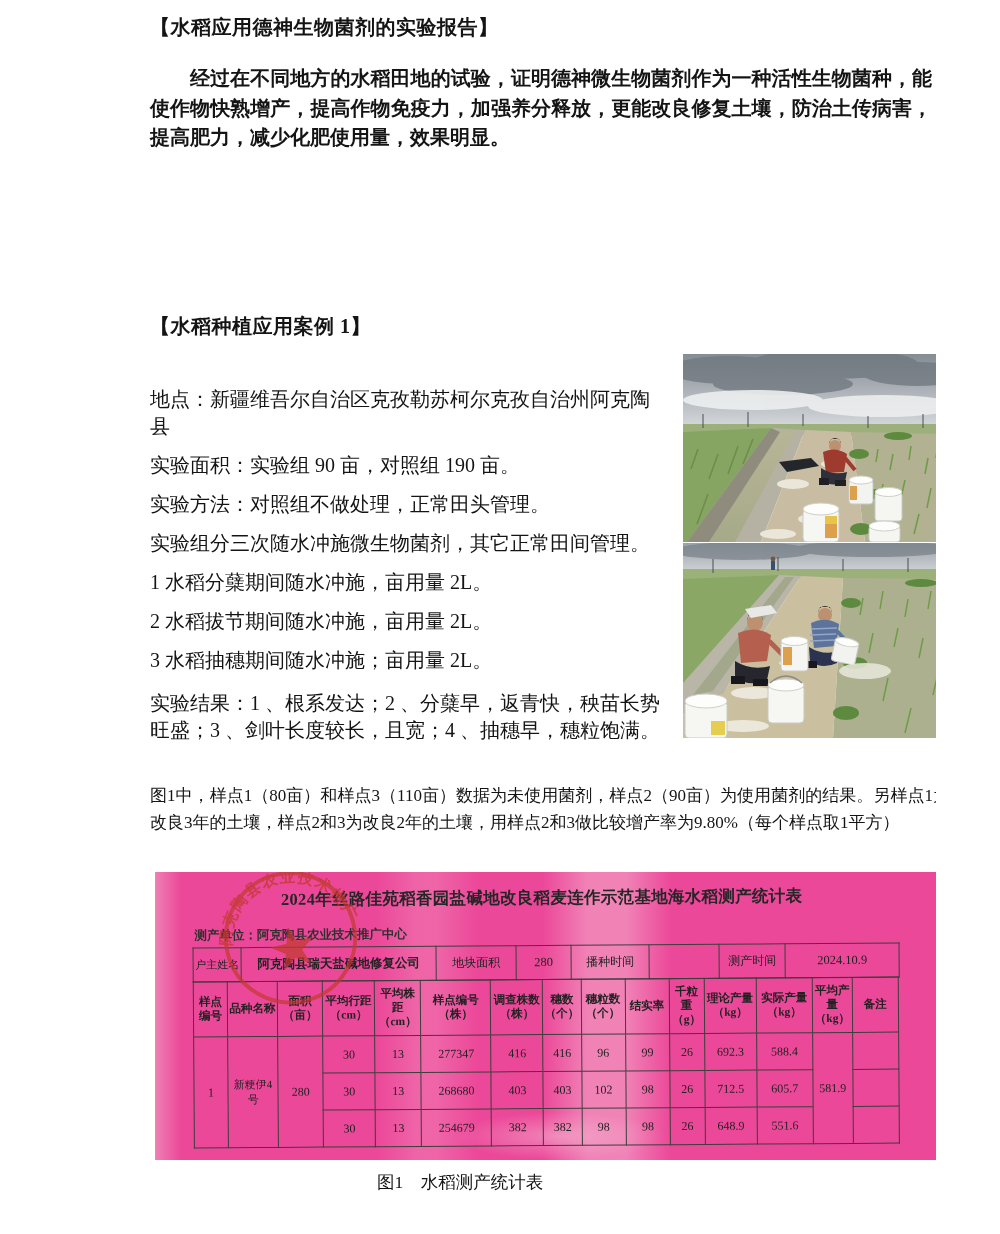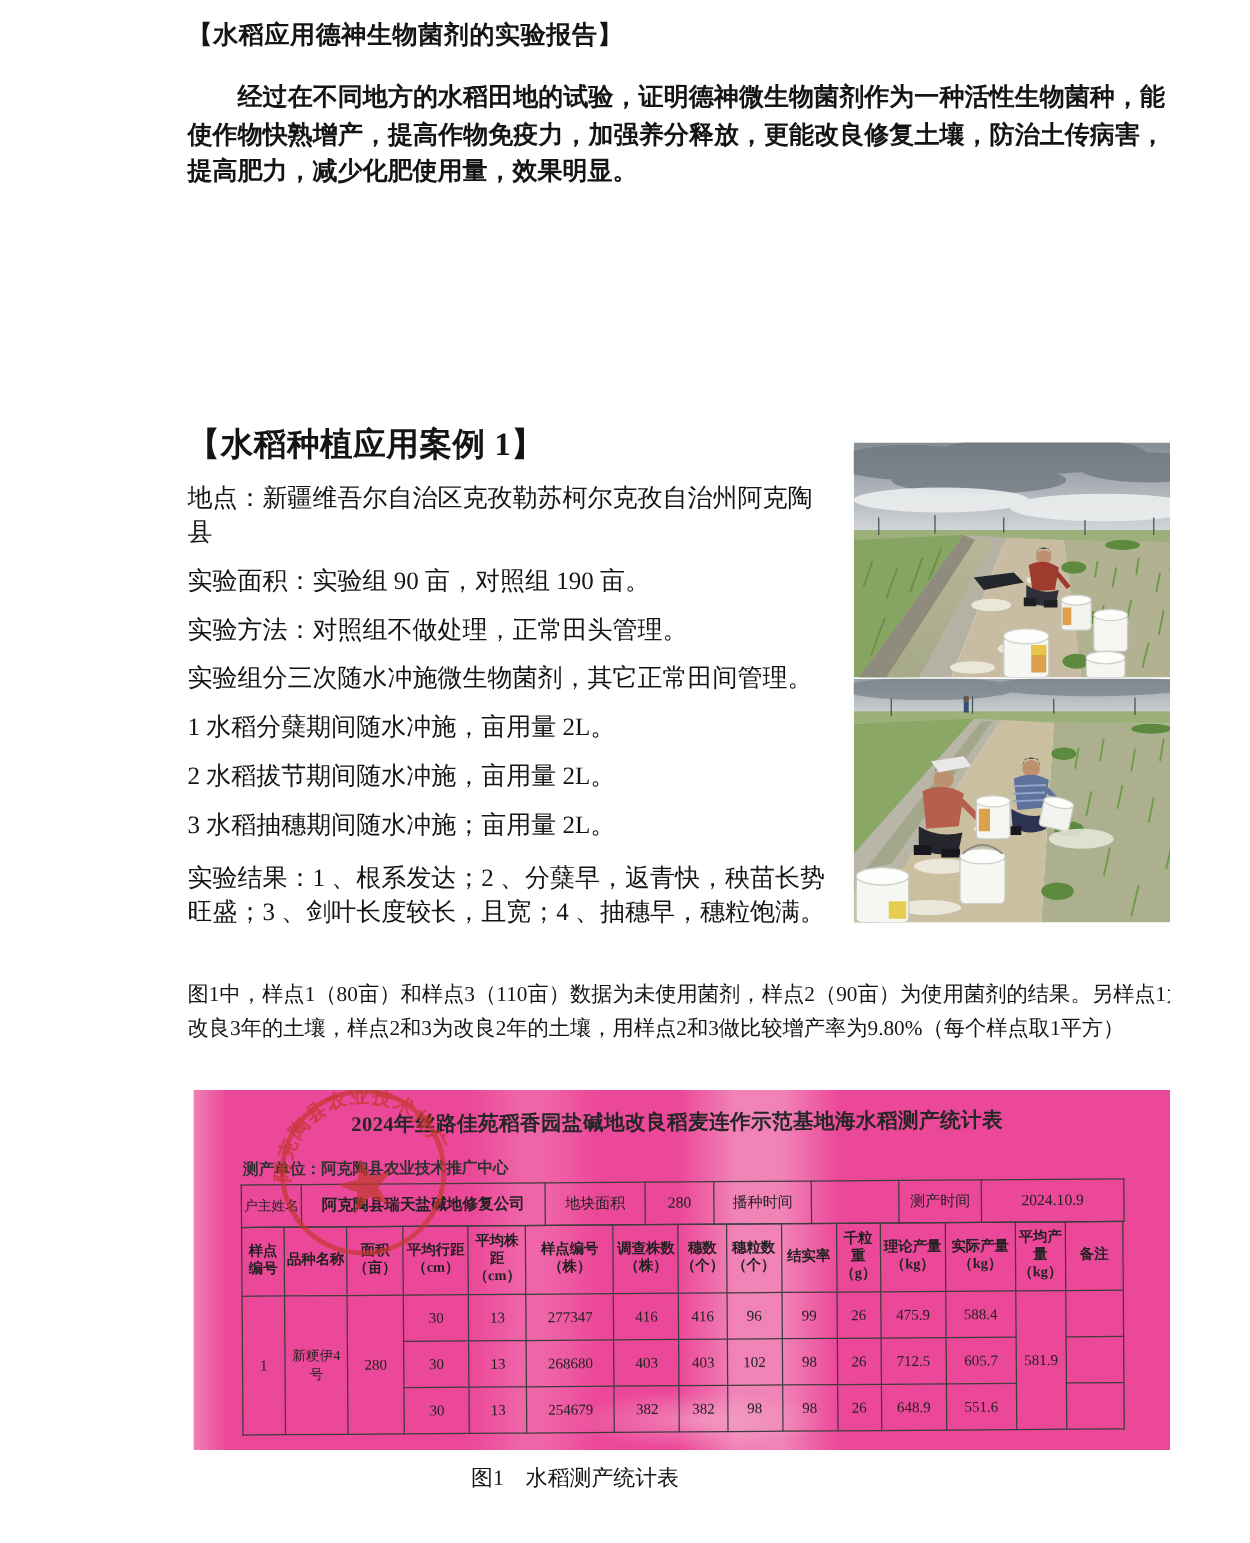--- a/index.html
+++ b/index.html
@@ -12,22 +12,22 @@
     position:absolute; left:150px; top:14px; margin:0;
     font-size:20px; font-weight:bold; letter-spacing:.5px;
   }
   .para {
     position:absolute; left:150px; width:782px; margin:0;
     font-size:20px; line-height:29.5px; text-align:justify; text-indent:2em;
   }
   .p1 { top:64px;font-weight:bold; }
   .p2 { top:172px; line-height:28.5px; }
   .h2 {
-    position:absolute; left:150px; top:338px; margin:0;
-    font-size:26px; font-weight:bold; letter-spacing:.5px;
+    position:absolute; left:150px; top:313px; margin:0;
+    font-size:20px; font-weight:bold; letter-spacing:.5px;
   }
   .case {
     position:absolute; left:150px; top:386px; width:515px;
     font-size:20px; line-height:27px;
   }
   .case p { margin:0 0 12px 0; }
   .case p.result { margin-top:16px; }
   .photos { position:absolute; left:683px; top:354px; width:263px; }
   .photos svg { display:block; margin-bottom:1px; }
   .figp {
@@ -377,21 +377,21 @@
           <td rowspan="3" style="font-size:11px;">新粳伊4号</td>
           <td rowspan="3">280</td>
           <td>30</td>
           <td>13</td>
           <td>277347</td>
           <td>416</td>
           <td>416</td>
           <td>96</td>
           <td>99</td>
           <td>26</td>
-          <td>475.9</td>
+          <td>692.3</td>
           <td>588.4</td>
           <td rowspan="3">581.9</td>
           <td></td>
         </tr>
         <tr>
           <td>30</td>
           <td>13</td>
           <td>268680</td>
           <td>403</td>
           <td>403</td>

